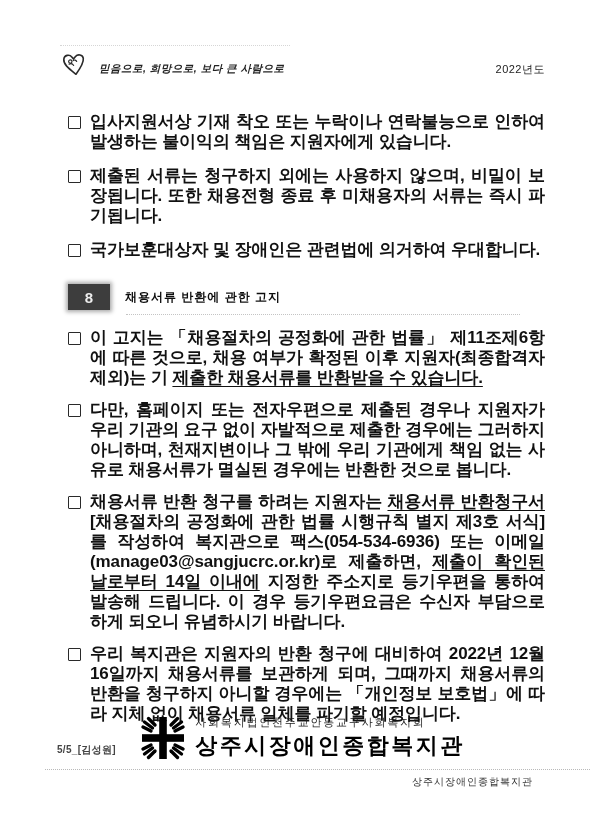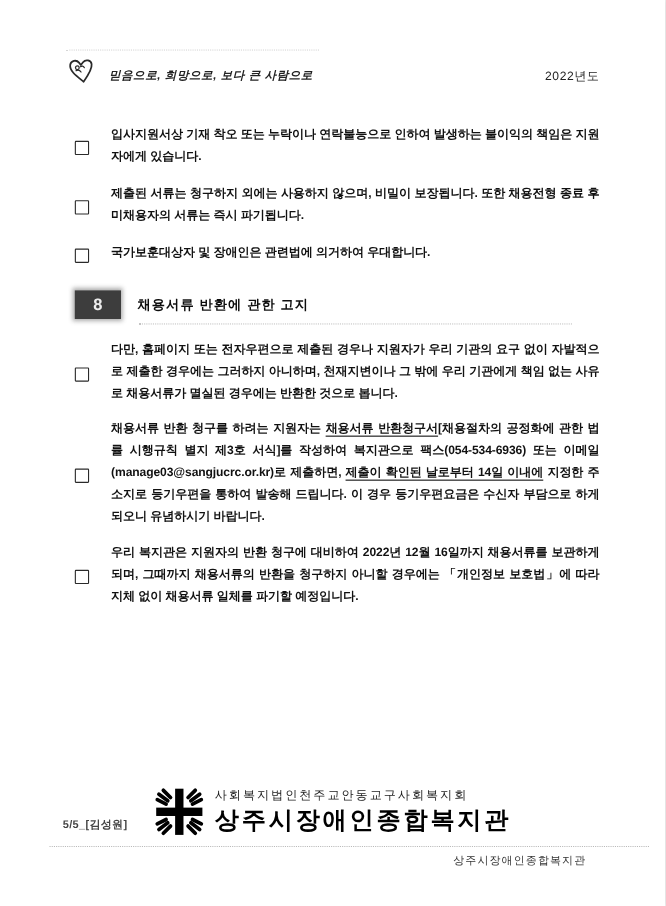--- a/index.html
+++ b/index.html
@@ -24,25 +24,24 @@
     letter-spacing:.5px;color:#222;padding-top:4px;
   }
   .brand-noise{
     position:absolute;top:44px;left:60px;width:230px;height:1px;
     border-bottom:1px dotted #d6d6d6;
   }
   .year{font-size:11px;color:#222;padding-top:10px;letter-spacing:.5px;}
   
   .body{position:absolute;top:112px;left:68px;right:60px;}
   .notice{
-    display:flex;gap:20px;
-    font-size:11px;line-height:20px;font-weight:bold;
+    display:flex;gap:9px;
+    font-size:17px;line-height:20px;font-weight:bold;
     letter-spacing:-.1px;text-align:justify;
     margin-bottom:14px;
-    align-items:center;
   }
   .cb{
     flex:none;width:11px;height:11px;margin-top:4px;
     border:1.6px solid #2a2a2a;border-radius:1px;background:#fff;
   }
   .txt{flex:1;}
   .txt .u{text-decoration:underline;text-underline-offset:2.5px;}
   
   .section-header{
     position:relative;
@@ -122,20 +121,24 @@
 
     <div class="section-header">
       <span class="sec-badge">8</span>
       <span class="sec-title">채용서류 반환에 관한 고지</span>
       <span class="sec-noise"></span>
     </div>
 
     <div class="sec-list">
       <div class="notice">
         <span class="cb"></span>
+        <span class="txt"><span>이 고지는 「채용절차의 공정화에 관한 법률」 제11조제6항에 따른 것으로, 채용 여부가 확정된 이후 지원자(최종합격자 제외)는 기 </span><span class="u">제출한 채용서류를 반환받을 수 있습니다.</span></span>
+      </div>
+      <div class="notice">
+        <span class="cb"></span>
         <span class="txt"><span>다만, 홈페이지 또는 전자우편으로 제출된 경우나 지원자가 우리 기관의 요구 없이 자발적으로 제출한 경우에는 그러하지 아니하며, 천재지변이나 그 밖에 우리 기관에게 책임 없는 사유로 채용서류가 멸실된 경우에는 반환한 것으로 봅니다.</span></span>
       </div>
       <div class="notice">
         <span class="cb"></span>
         <span class="txt"><span>채용서류 반환 청구를 하려는 지원자는 </span><span class="u">채용서류 반환청구서</span><span>[채용절차의 공정화에 관한 법률 시행규칙 별지 제3호 서식]를 작성하여 복지관으로 팩스(054-534-6936) 또는 이메일(manage03@sangjucrc.or.kr)로 제출하면, </span><span class="u">제출이 확인된 날로부터 14일 이내에</span><span> 지정한 주소지로 등기우편을 통하여 발송해 드립니다. 이 경우 등기우편요금은 수신자 부담으로 하게 되오니 유념하시기 바랍니다.</span></span>
       </div>
       <div class="notice">
         <span class="cb"></span>
         <span class="txt"><span>우리 복지관은 지원자의 반환 청구에 대비하여 2022년 12월 16일까지 채용서류를 보관하게 되며, 그때까지 채용서류의 반환을 청구하지 아니할 경우에는 「개인정보 보호법」에 따라 지체 없이 채용서류 일체를 파기할 예정입니다.</span></span>
       </div>

